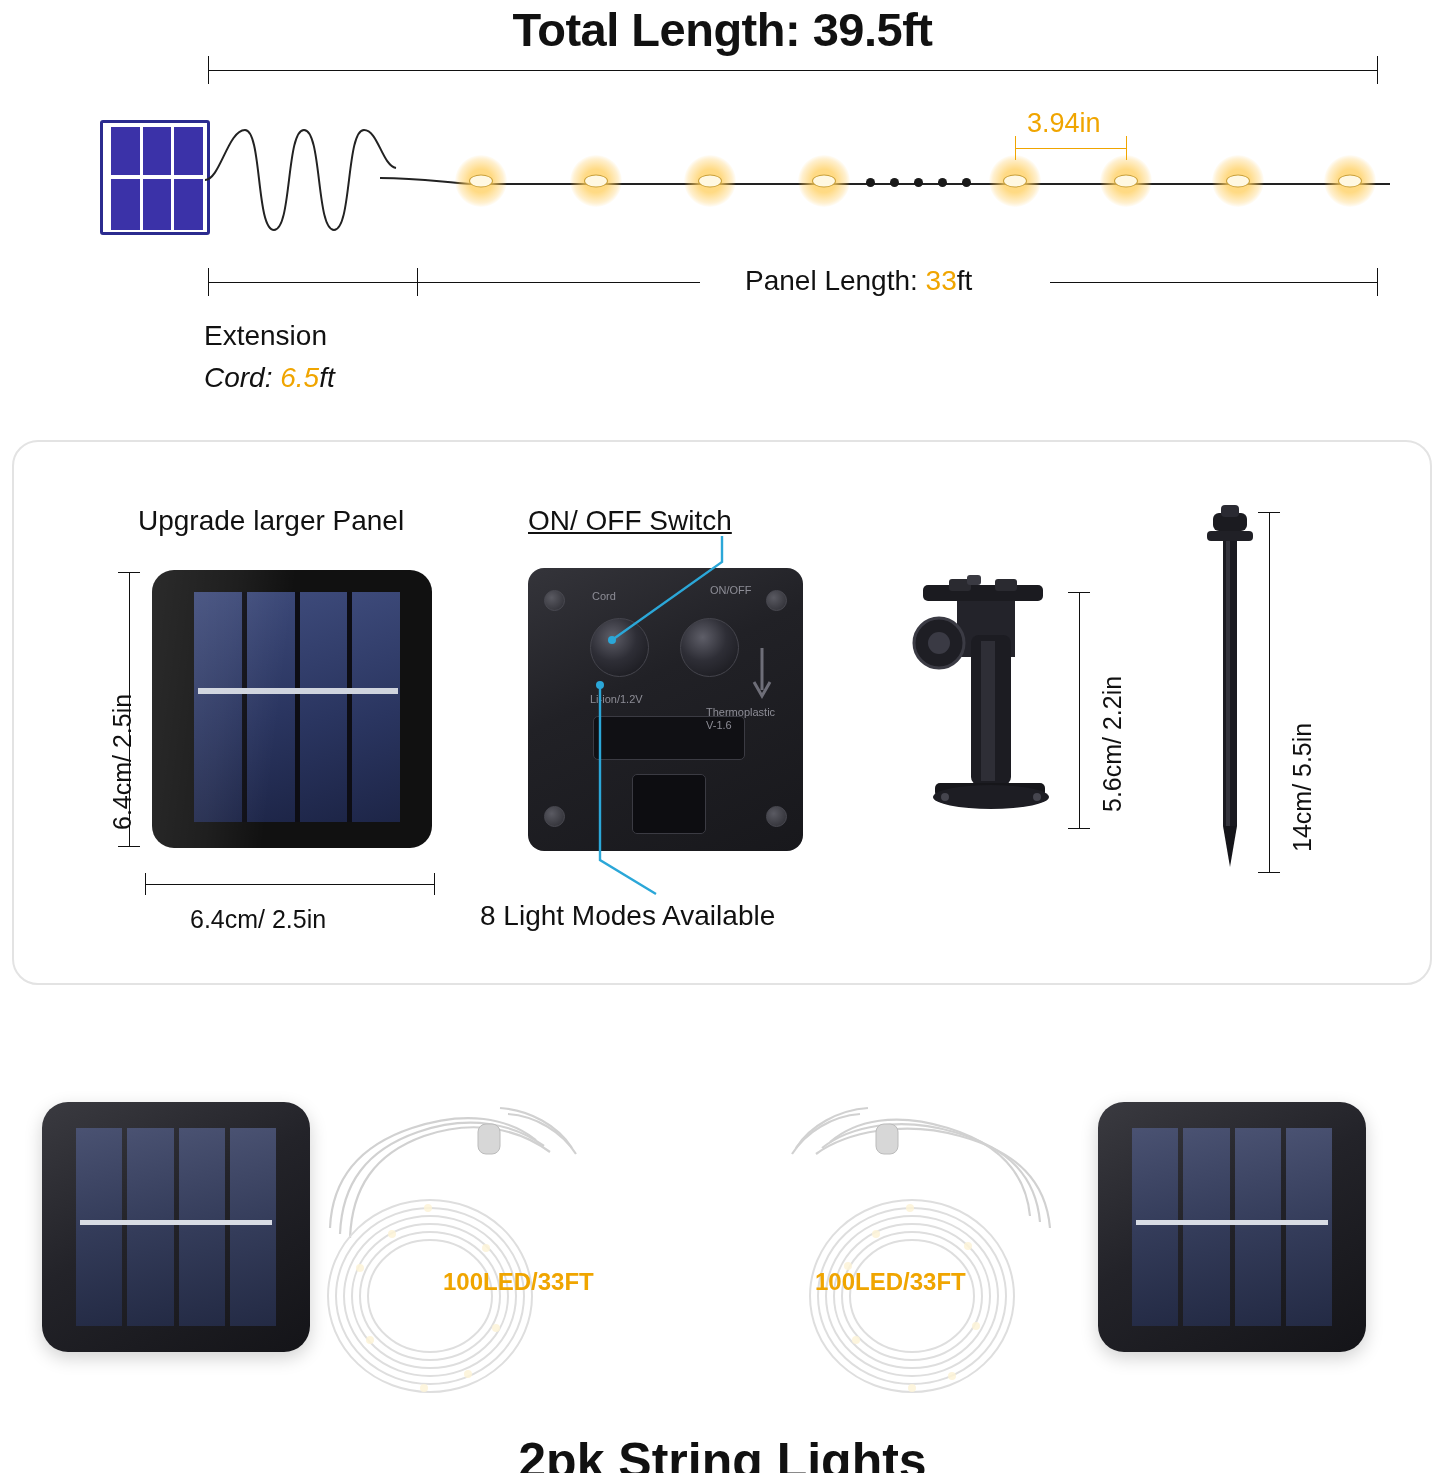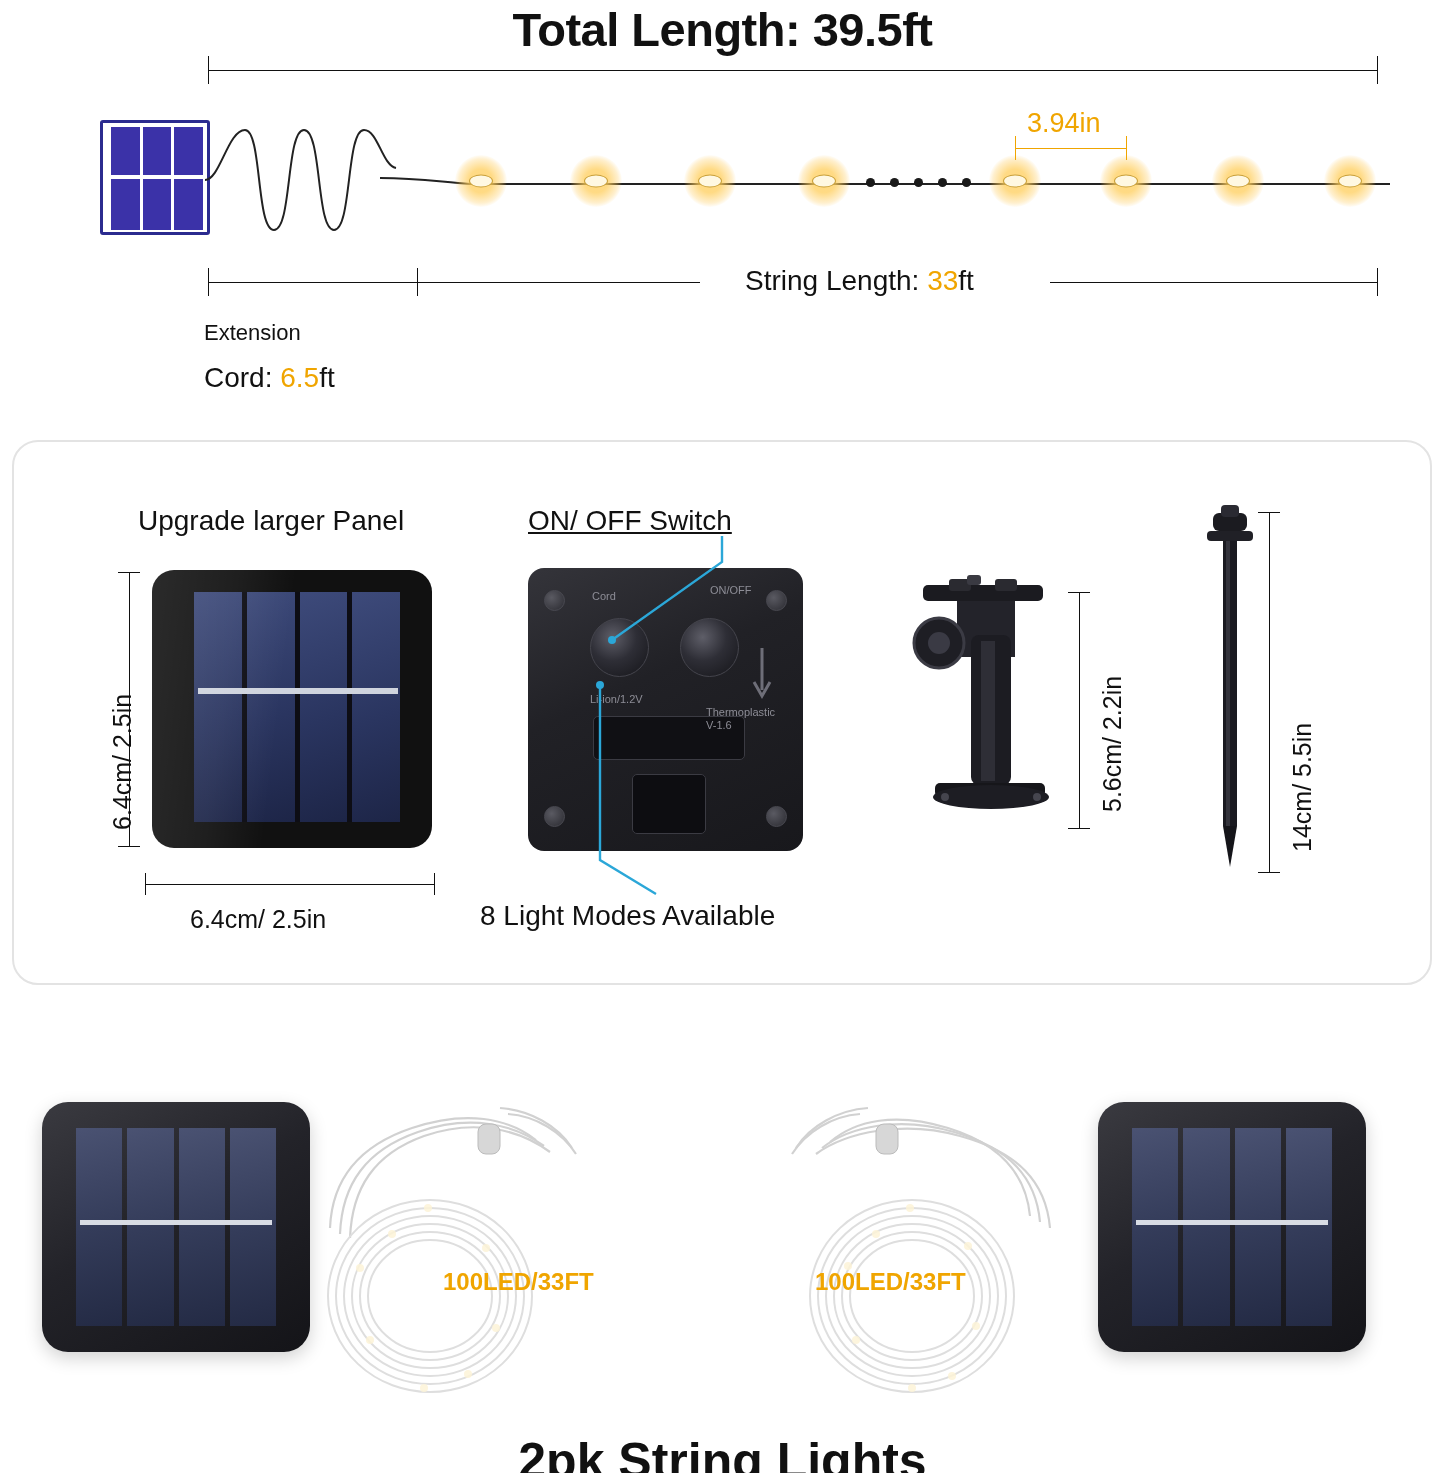--- a/index.html
+++ b/index.html
@@ -343,26 +343,26 @@
 
   <div class="mbar" style="left:1015px; top:148px; width:112px; background:#f0a500;"></div>
   <div class="mtick" style="left:1015px; top:136px; height:24px; background:#f0a500;"></div>
   <div class="mtick" style="left:1126px; top:136px; height:24px; background:#f0a500;"></div>
   <div class="dim-label accent" style="left:1027px; top:108px; font-size:27px;">3.94in</div>
 
   <div class="mbar" style="left:417px; top:282px; width:960px;"></div>
   <div class="mtick" style="left:417px; top:268px; height:28px;"></div>
   <div class="mtick" style="left:1377px; top:268px; height:28px;"></div>
   <div style="position:absolute; left:700px; top:262px; width:350px; height:40px; background:#fff;"></div>
-  <div class="dim-label" style="left:745px; top:265px; font-size:28px;"><span>String Length: </span><span class="accent">33</span><span>ft</span></div>
+  <div class="dim-label" style="left:745px; top:265px; font-size:28px;"><span>Panel Length: </span><span class="accent">33</span><span>ft</span></div>
 
   <div class="mbar" style="left:208px; top:282px; width:209px;"></div>
   <div class="mtick" style="left:208px; top:268px; height:28px;"></div>
-  <div class="dim-label" style="left:204px; top:320px; font-size:22px;">Extension</div>
-  <div class="dim-label" style="left:204px; top:362px; font-size:28px;"><span>Cord: </span><span class="accent">6.5</span><span>ft</span></div>
+  <div class="dim-label" style="left:204px; top:320px; font-size:28px;">Extension</div>
+  <div class="dim-label" style="left:204px; top:362px; font-size:28px;font-style:italic;"><span>Cord: </span><span class="accent">6.5</span><span>ft</span></div>
 </div>
 
 <div id="spec-card"></div>
 
 <div class="card-title" style="left:138px; top:505px;">Upgrade larger Panel</div>
 <div class="card-title" style="left:528px; top:505px;text-decoration:underline;">ON/ OFF Switch</div>
 
 <div id="panel-product">
   <div class="inner">
     <div class="pcell"></div>

